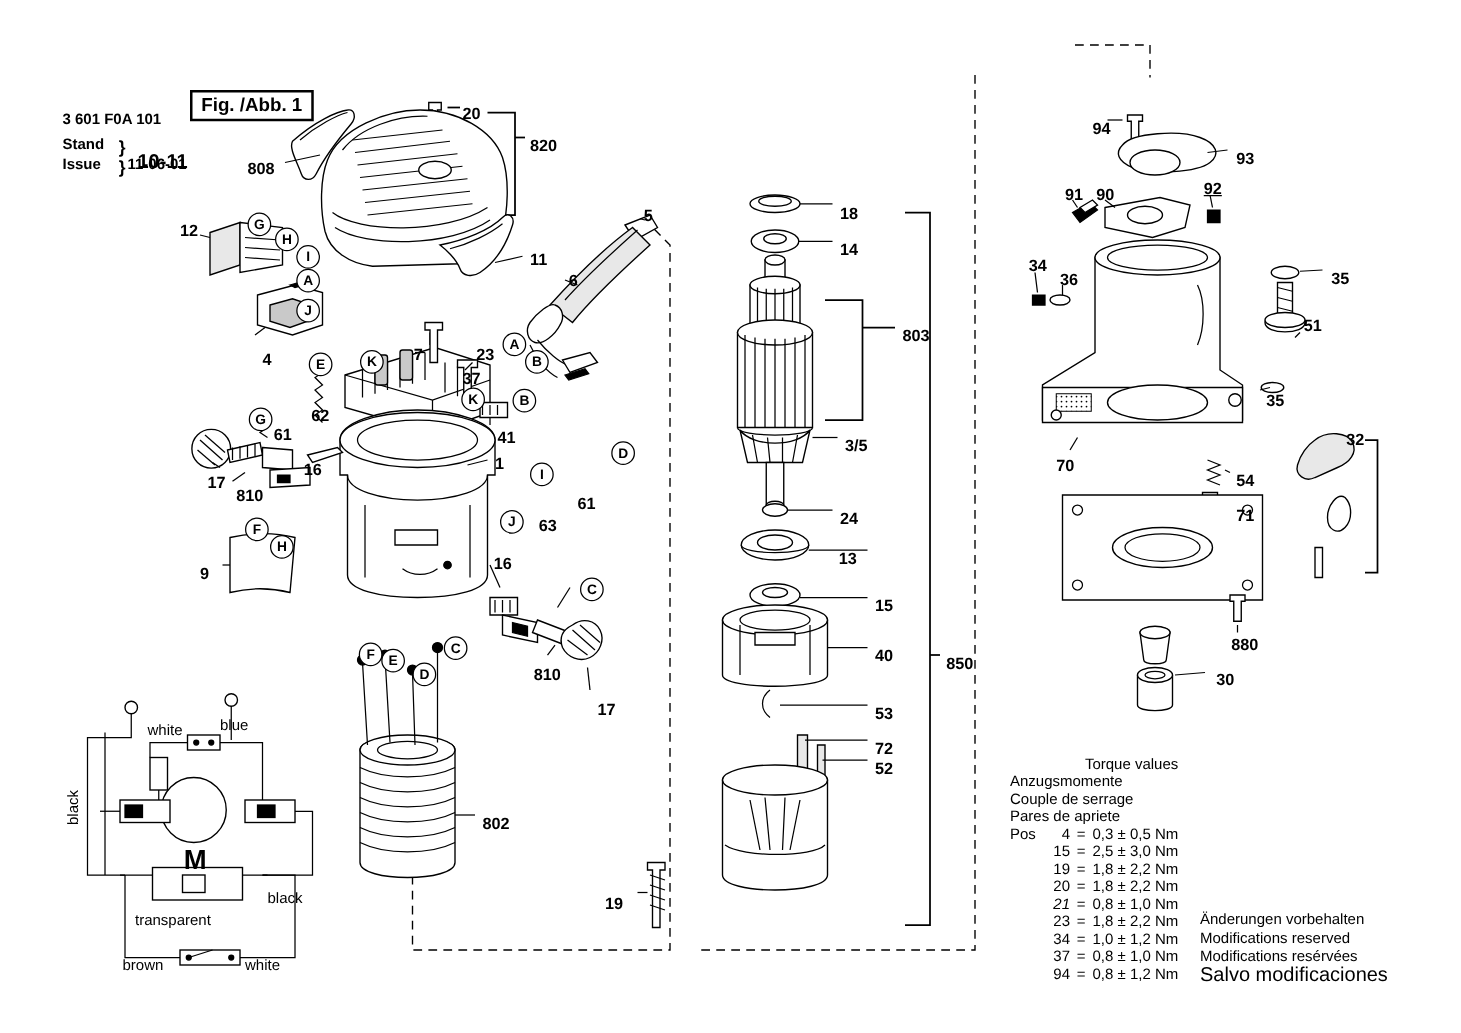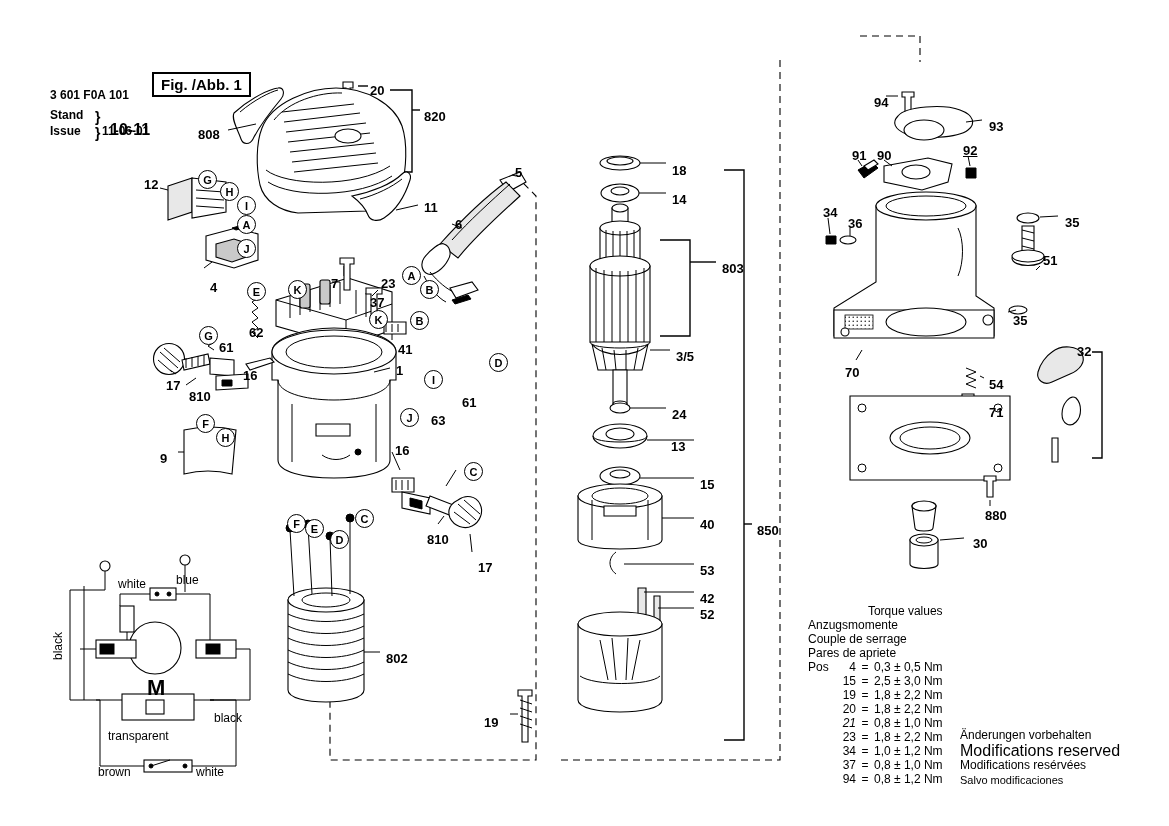--- a/index.html
+++ b/index.html
@@ -451,21 +451,21 @@
       <div class="t num" style="left: 478px; top: 561px;">17</div>
       <div class="t num" style="left: 386px; top: 652px;">802</div>
       <div class="t num" style="left: 722px; top: 262px;">803</div>
       <div class="t num" style="left: 676px; top: 350px;">3/5</div>
       <div class="t num" style="left: 672px; top: 408px;">24</div>
       <div class="t num" style="left: 671px; top: 440px;">13</div>
       <div class="t num" style="left: 700px; top: 478px;">15</div>
       <div class="t num" style="left: 700px; top: 518px;">40</div>
       <div class="t num" style="left: 757px; top: 524px;">850</div>
       <div class="t num" style="left: 700px; top: 564px;">53</div>
-      <div class="t num" style="left: 700px; top: 592px;">42</div>
+      <div class="t num" style="left: 700px; top: 592px;">72</div>
       <div class="t num" style="left: 700px; top: 608px;">52</div>
       <div class="t num" style="left: 484px; top: 716px;">19</div>
     </div>
 
   <div id="balloon-layer">
       <div class="circ" style="left: 198px; top: 170px;">G</div>
       <div class="circ" style="left: 220px; top: 182px;">H</div>
       <div class="circ" style="left: 237px; top: 196px;">I</div>
       <div class="circ" style="left: 237px; top: 215px;">A</div>
       <div class="circ" style="left: 237px; top: 239px;">J</div>
@@ -508,18 +508,18 @@
       <div style="display: flex; font-size: 12px; line-height: 14px; white-space: pre;"><span style="width: 26px; display: inline-block;"></span><span style="width: 22px; display: inline-block; text-align: right;">20</span><span style="width: 18px; display: inline-block; text-align: center;">=</span><span>1,8 ± 2,2 Nm</span></div>
       <div style="display: flex; font-size: 12px; line-height: 14px; white-space: pre;"><span style="width: 26px; display: inline-block;"></span><span style="width: 22px; display: inline-block; text-align: right; font-style: italic;">21</span><span style="width: 18px; display: inline-block; text-align: center;">=</span><span>0,8 ± 1,0 Nm</span></div>
       <div style="display: flex; font-size: 12px; line-height: 14px; white-space: pre;"><span style="width: 26px; display: inline-block;"></span><span style="width: 22px; display: inline-block; text-align: right;">23</span><span style="width: 18px; display: inline-block; text-align: center;">=</span><span>1,8 ± 2,2 Nm</span></div>
       <div style="display: flex; font-size: 12px; line-height: 14px; white-space: pre;"><span style="width: 26px; display: inline-block;"></span><span style="width: 22px; display: inline-block; text-align: right;">34</span><span style="width: 18px; display: inline-block; text-align: center;">=</span><span>1,0 ± 1,2 Nm</span></div>
       <div style="display: flex; font-size: 12px; line-height: 14px; white-space: pre;"><span style="width: 26px; display: inline-block;"></span><span style="width: 22px; display: inline-block; text-align: right;">37</span><span style="width: 18px; display: inline-block; text-align: center;">=</span><span>0,8 ± 1,0 Nm</span></div>
       <div style="display: flex; font-size: 12px; line-height: 14px; white-space: pre;"><span style="width: 26px; display: inline-block;"></span><span style="width: 22px; display: inline-block; text-align: right;">94</span><span style="width: 18px; display: inline-block; text-align: center;">=</span><span>0,8 ± 1,2 Nm</span></div>
     </div>
 
   <div id="footer-block" style="position:absolute;left:960px;top:728px;">
       <div style="font-size: 12px; line-height: 15px; white-space: pre;">Änderungen vorbehalten</div>
-      <div style="font-size: 16px; line-height: 15px; white-space: pre;">Modifications reserved</div>
+      <div style="font-size: 12px; line-height: 15px; white-space: pre;">Modifications reserved</div>
       <div style="font-size: 12px; line-height: 15px; white-space: pre;">Modifications resérvées</div>
-      <div style="font-size: 11px; line-height: 15px; white-space: pre;">Salvo modificaciones</div>
+      <div style="font-size: 16px; line-height: 15px; white-space: pre;">Salvo modificaciones</div>
     </div>
 
 </div>
 
 </body></html>

